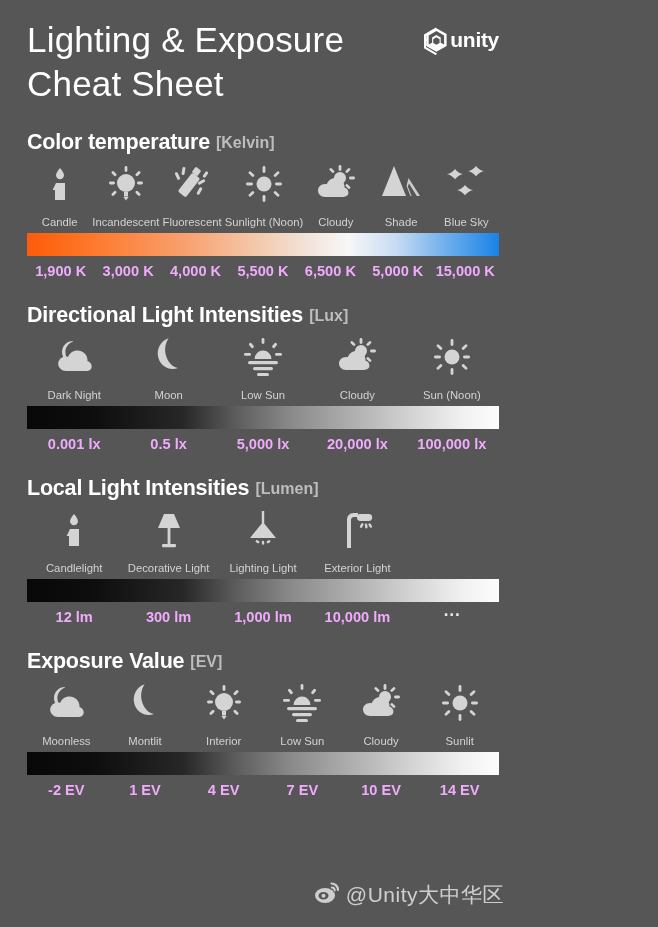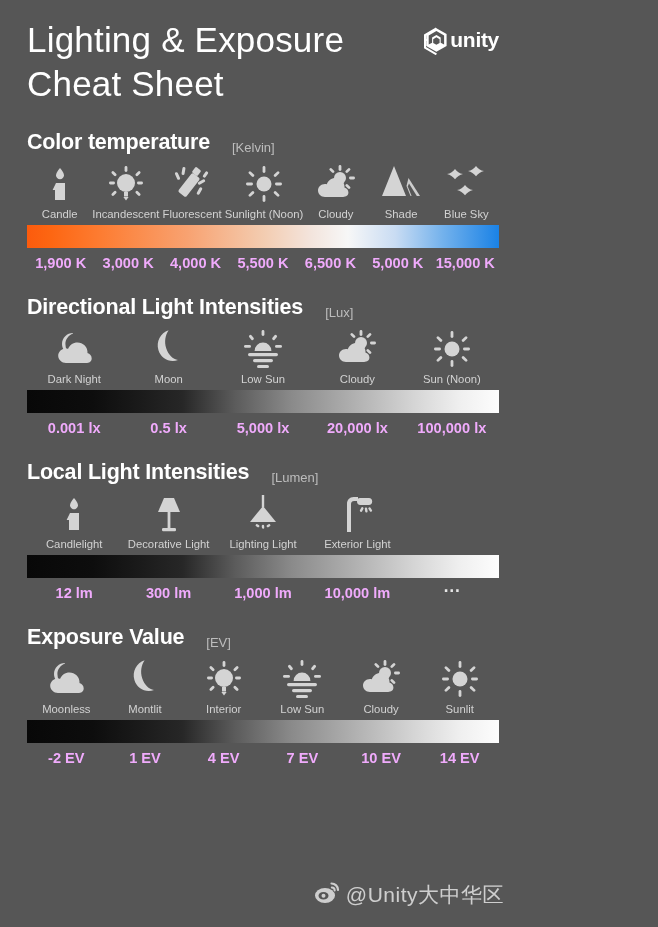--- a/index.html
+++ b/index.html
@@ -41,33 +41,33 @@
     font-size: 21px;
     font-weight: 700;
     color: #ffffff;
     letter-spacing: -0.3px;
   }
 
   
   .section { margin-bottom: 7px; }
   .sec-head {
     display: flex;
-    align-items: flex-end;
-    gap: 22px;
+    align-items: center;
+    gap: 6px;
     margin-bottom: 7px;
   }
   .sec-title {
     font-size: 21.5px;
     font-weight: 700;
     color: #ffffff;
     letter-spacing: -0.2px;
   }
   .sec-unit {
-    font-size: 13px;
-    font-weight: 400;
+    font-size: 16px;
+    font-weight: 700;
     color: #bdbdbd;
   }
 
   
   .icon-row {
     display: flex;
     width: 100%;
   }
   .icon-cell {
     flex: 1 1 0;
@@ -80,21 +80,21 @@
     height: 42px;
     display: flex;
     align-items: flex-end;
     justify-content: center;
   }
   .icon-glyph svg { display: block; }
   .icon-label {
     font-size: 11.3px;
     font-weight: 400;
     color: #d2d2d2;
-    margin-top: 4px;
+    margin-top: 12px;
     white-space: nowrap;
   }
 
   
   .bar {
     height: 23px;
     width: 100%;
     margin-top: 5px;
   }
   .bar-kelvin {

